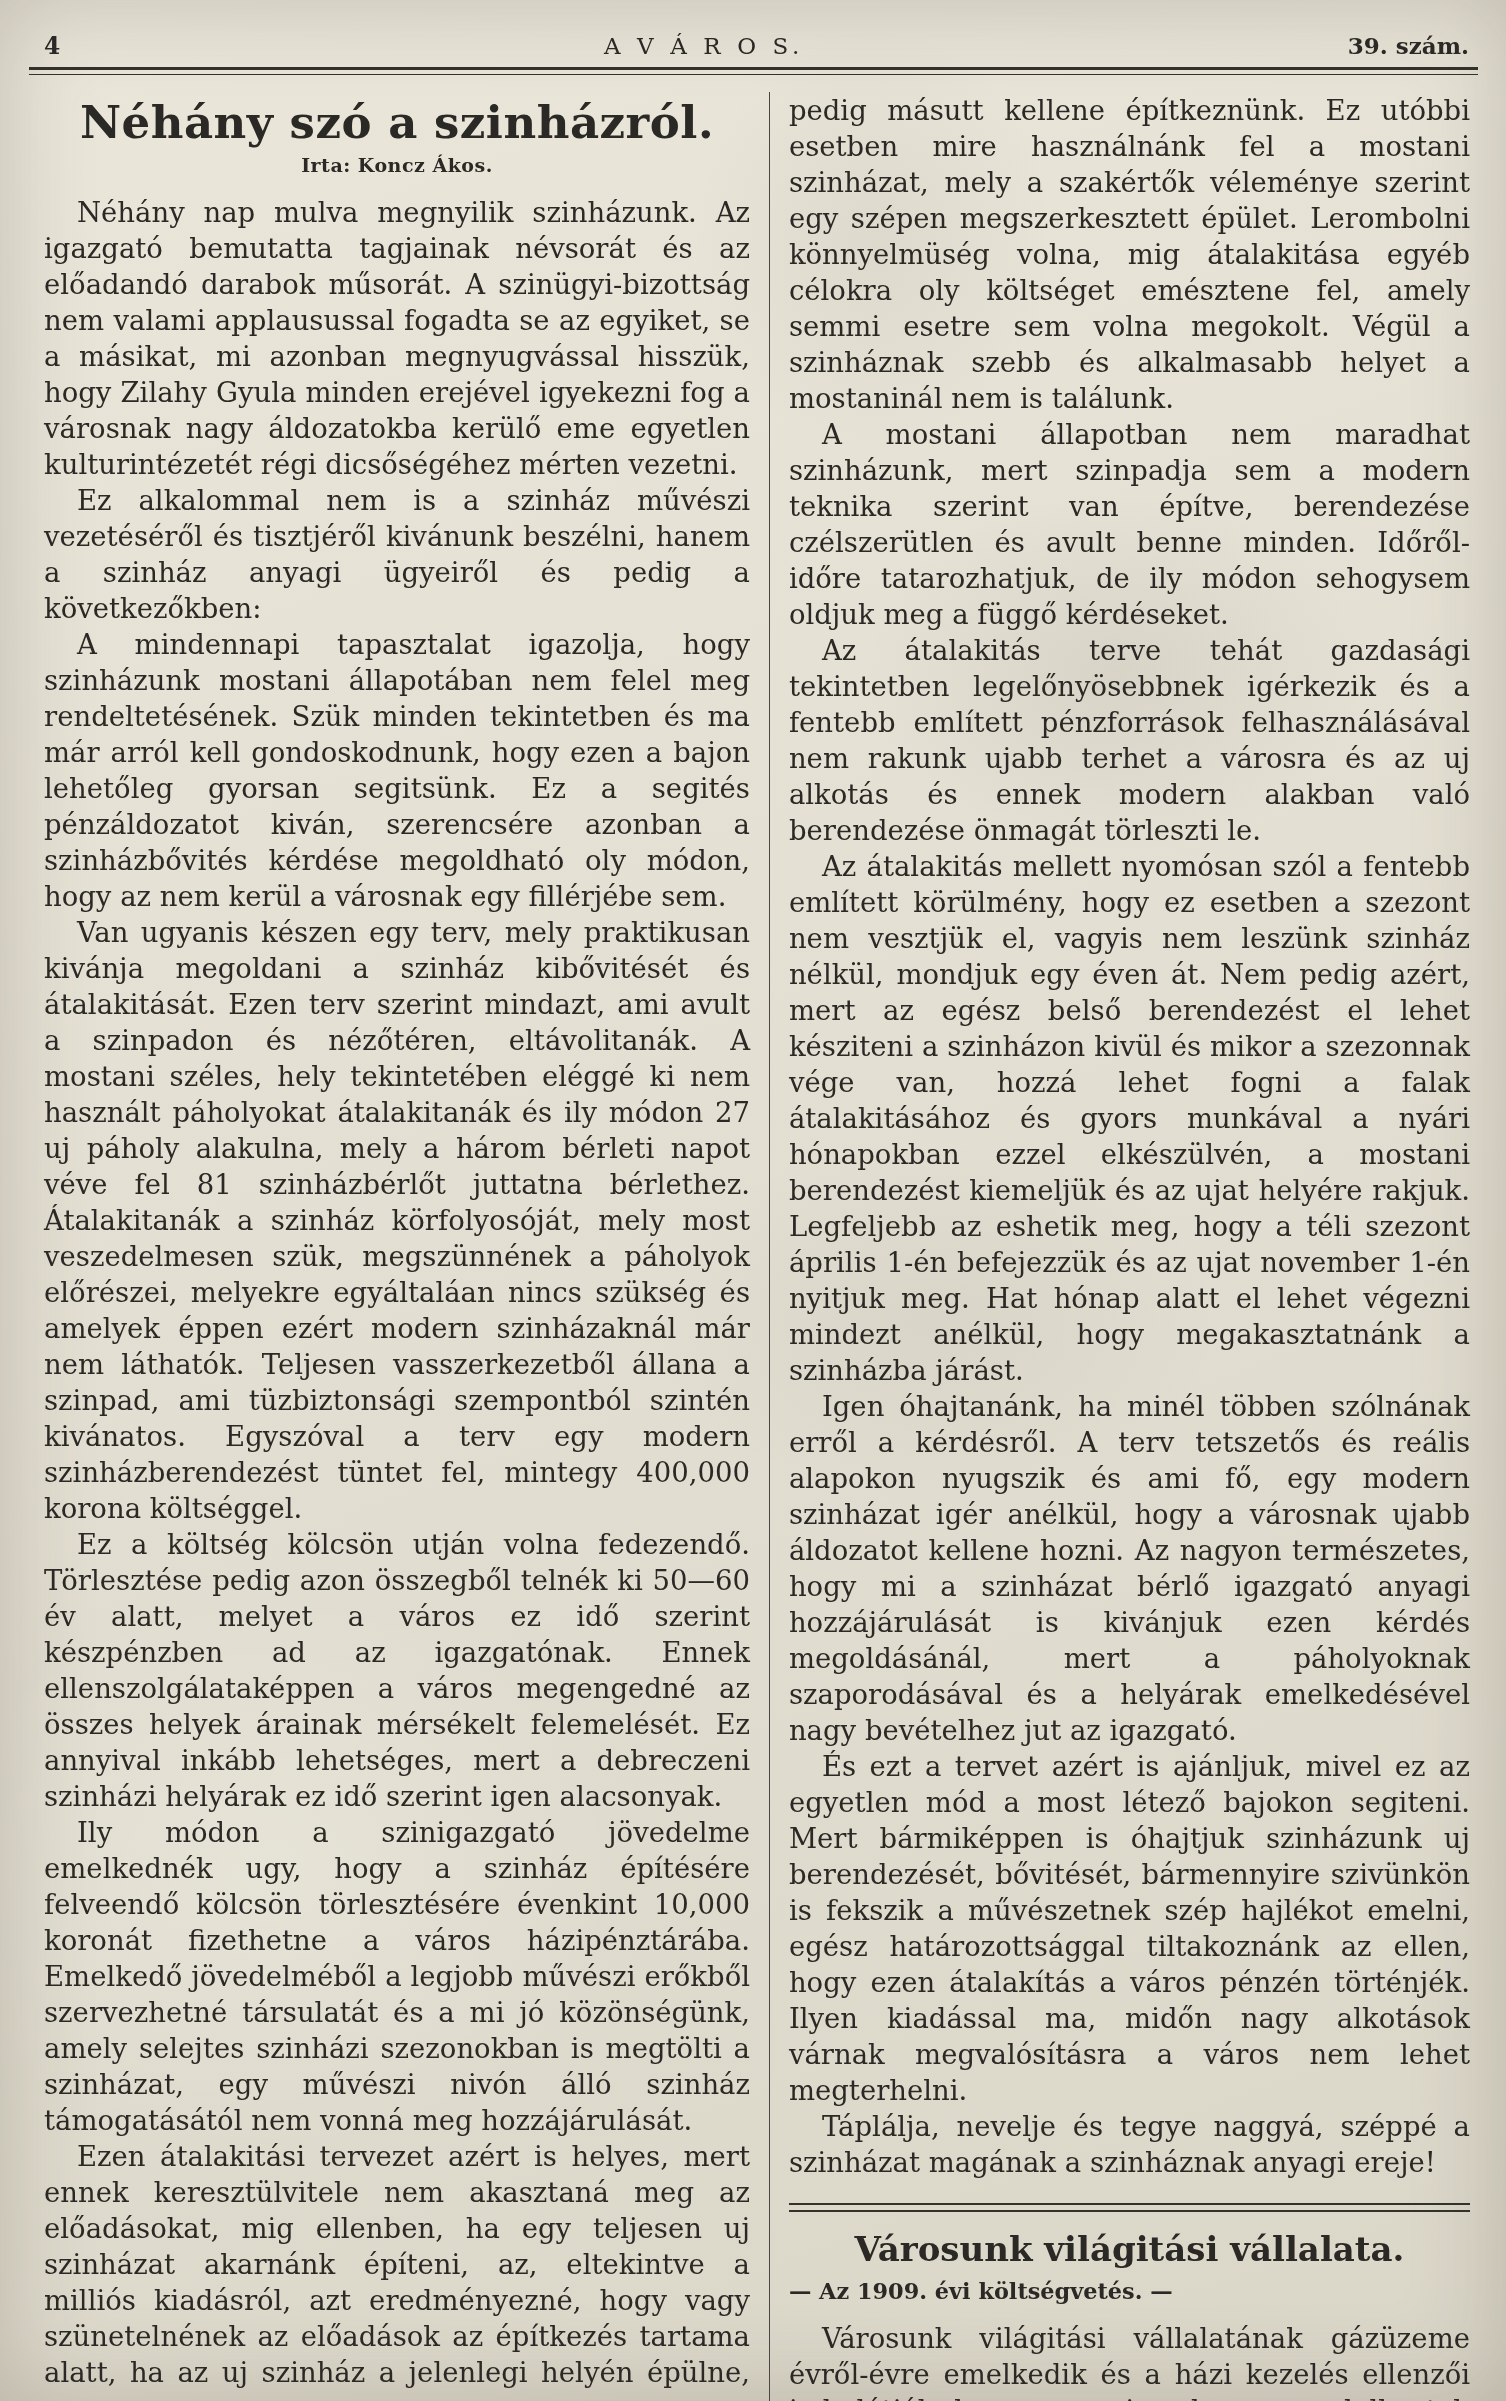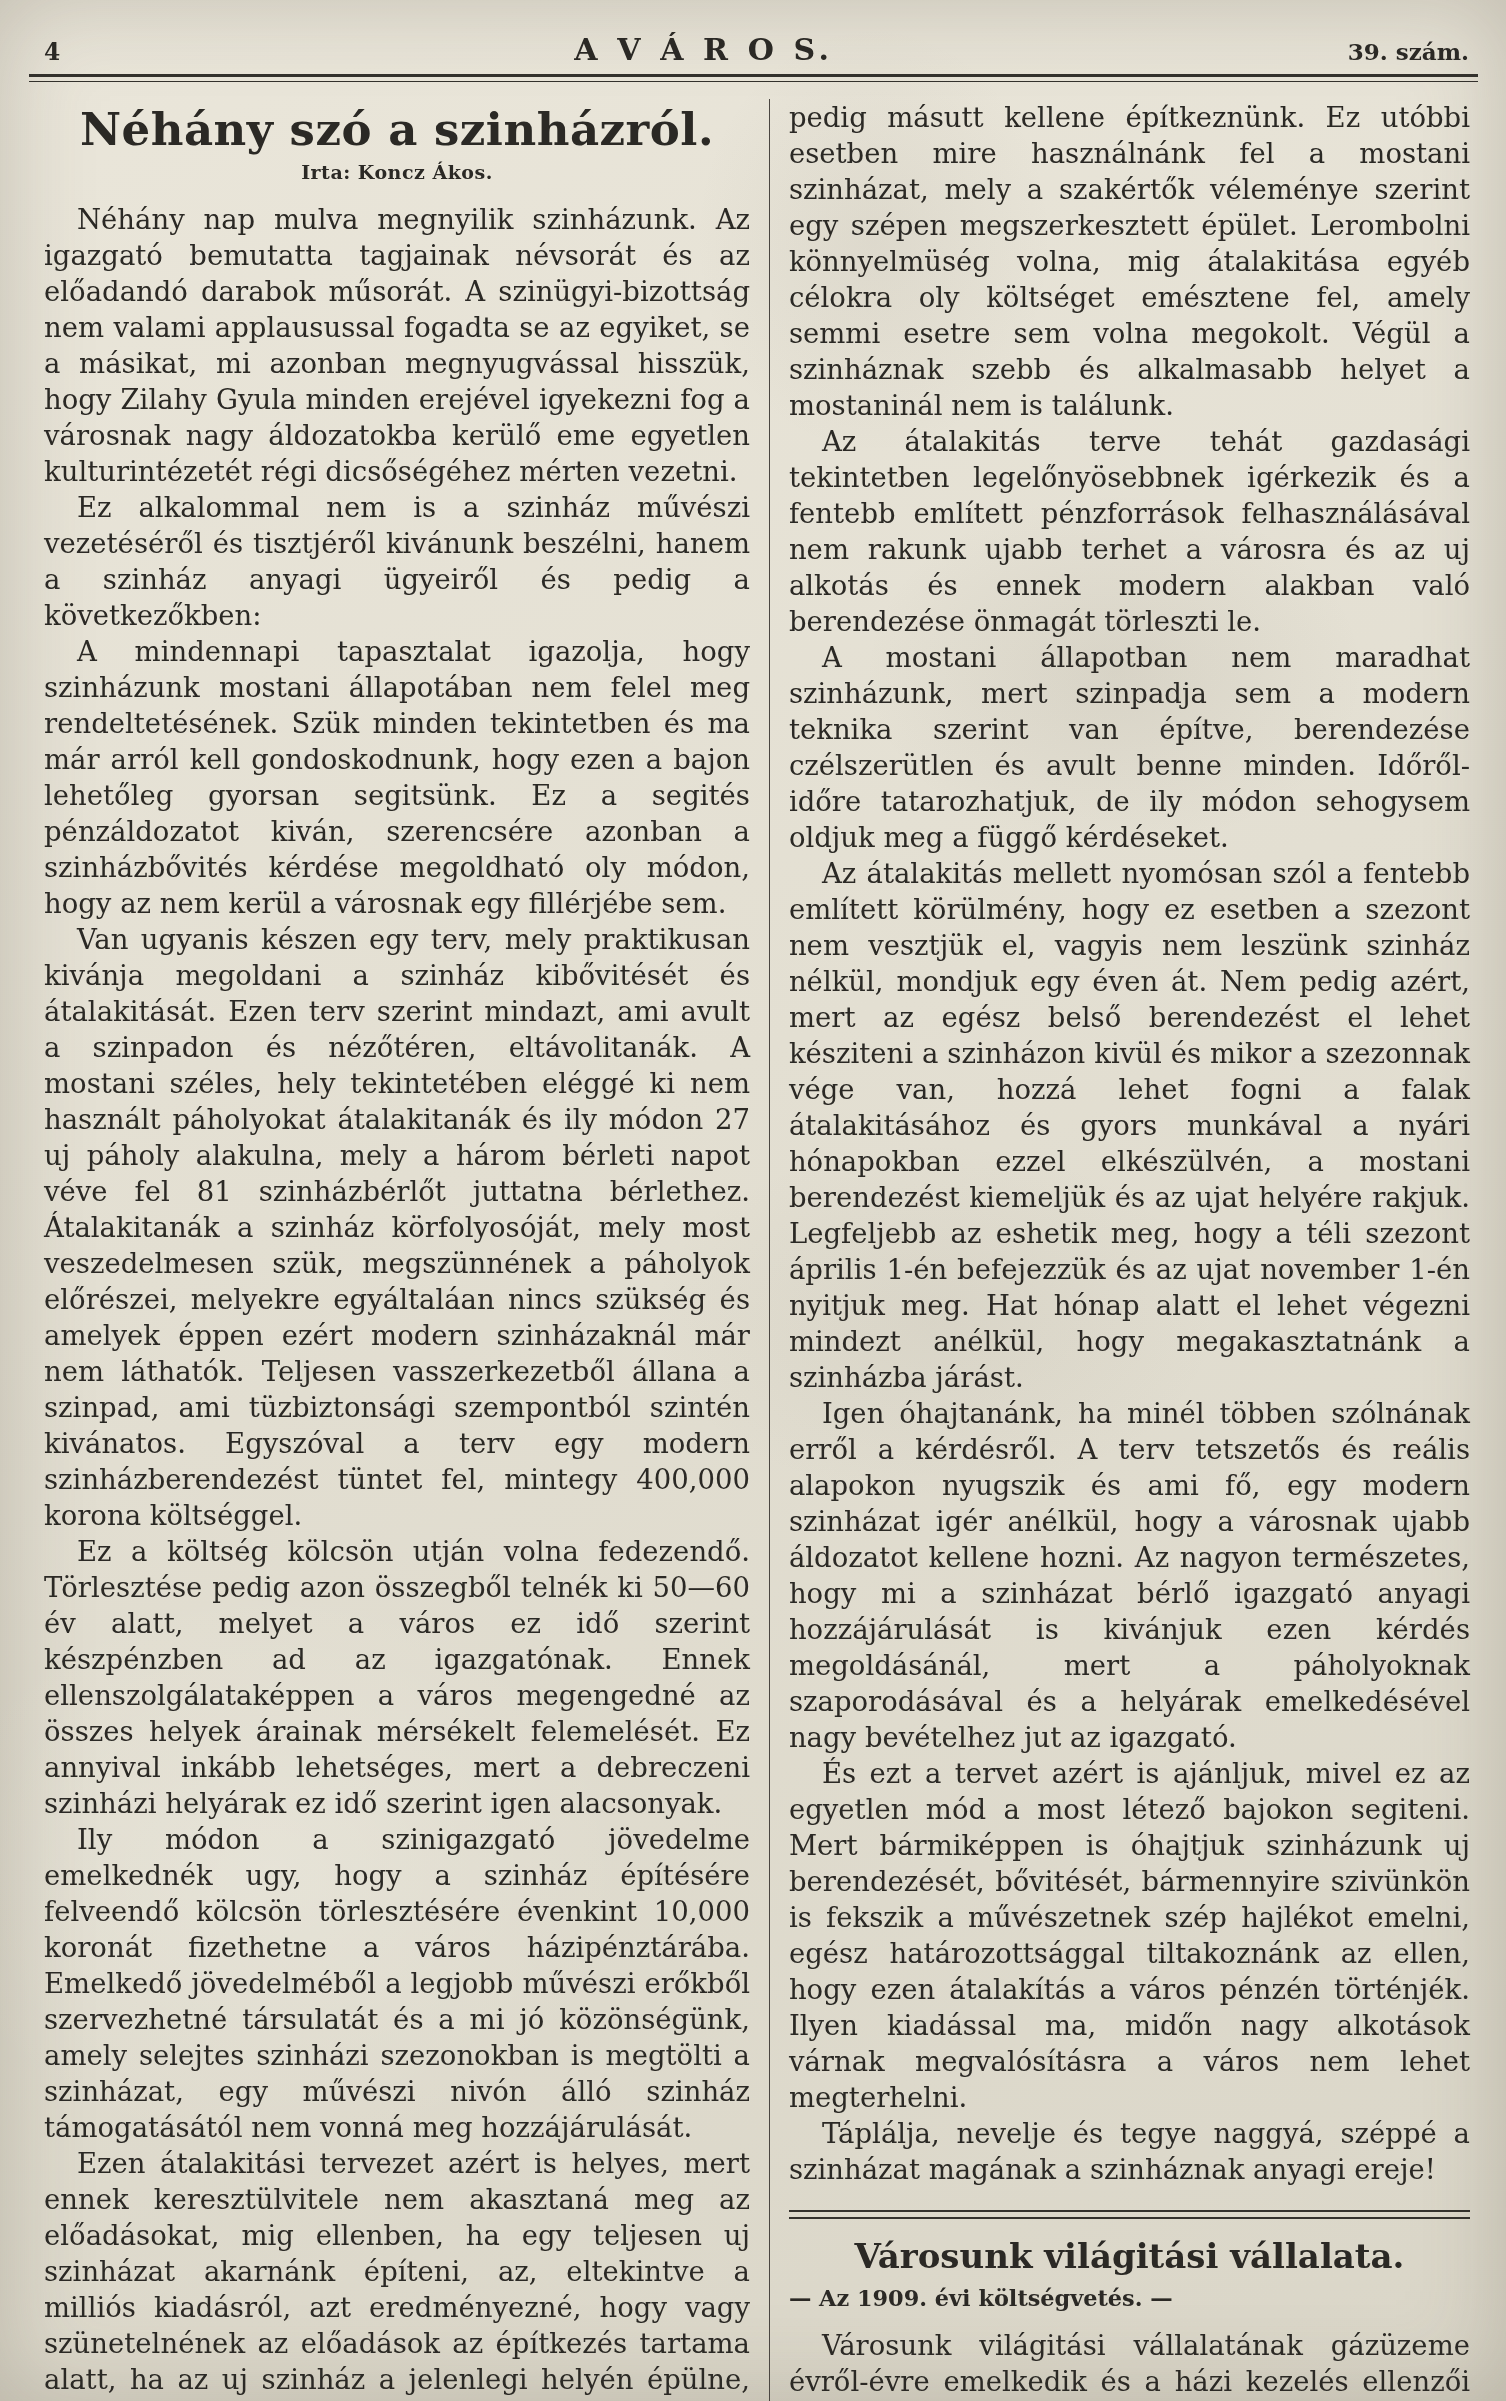--- a/index.html
+++ b/index.html
@@ -24,21 +24,21 @@
   }
 
   
   .header {
     display: flex;
     justify-content: space-between;
     align-items: baseline;
     padding: 32px 37px 5.1px 44px;
   }
   .pageno  { font-size: 23.4px; font-weight: 600; }
-  .masthead{ font-size: 30px; font-weight: 700; letter-spacing: 4.6px; }
+  .masthead{ font-size: 23px; font-weight: 400; letter-spacing: 4.6px; }
   .issue   { font-size: 23px; font-weight: 600; }
 
   .header-rule {
     margin: 2px 28.5px 0 28.5px;
     height: 3.6px;
     border-top: 3.1px solid #33312c;
     border-bottom: 1px solid #33312c;
   }
 
   
@@ -120,22 +120,22 @@
       <p>Van ugyanis készen egy terv, mely praktikusan kivánja megoldani a szinház kibővitését és átalakitását. Ezen terv szerint mindazt, ami avult a szinpadon és nézőtéren, eltávolitanák. A mostani széles, hely tekintetében eléggé ki nem használt páholyokat átalakitanák és ily módon 27 uj páholy alakulna, mely a három bérleti napot véve fel 81 szinházbérlőt juttatna bérlethez. Átalakitanák a szinház körfolyosóját, mely most veszedelmesen szük, megszünnének a páholyok előrészei, melyekre egyáltaláan nincs szükség és amelyek éppen ezért modern szinházaknál már nem láthatók. Teljesen vasszerkezetből állana a szinpad, ami tüzbiztonsági szempontból szintén kivánatos. Egyszóval a terv egy modern szinházberendezést tüntet fel, mintegy 400,000 korona költséggel.</p>
       <p>Ez a költség kölcsön utján volna fedezendő. Törlesztése pedig azon összegből telnék ki 50—60 év alatt, melyet a város ez idő szerint készpénzben ad az igazgatónak. Ennek ellenszolgálataképpen a város megengedné az összes helyek árainak mérsékelt felemelését. Ez annyival inkább lehetséges, mert a debreczeni szinházi helyárak ez idő szerint igen alacsonyak.</p>
       <p>Ily módon a szinigazgató jövedelme emelkednék ugy, hogy a szinház építésére felveendő kölcsön törlesztésére évenkint 10,000 koronát fizethetne a város házipénztárába. Emelkedő jövedelméből a legjobb művészi erőkből szervezhetné társulatát és a mi jó közönségünk, amely selejtes szinházi szezonokban is megtölti a szinházat, egy művészi nivón álló szinház támogatásától nem vonná meg hozzájárulását.</p>
       <p>Ezen átalakitási tervezet azért is helyes, mert ennek keresztülvitele nem akasztaná meg az előadásokat, mig ellenben, ha egy teljesen uj szinházat akarnánk építeni, az, eltekintve a milliós kiadásról, azt eredményezné, hogy vagy szünetelnének az előadások az építkezés tartama alatt, ha az uj szinház a jelenlegi helyén épülne, vagy</p>
     </div>
 
     <div class="divider"></div>
 
     <div class="col col-right">
       <p class="no-indent">pedig másutt kellene építkeznünk. Ez utóbbi esetben mire használnánk fel a mostani szinházat, mely a szakértők véleménye szerint egy szépen megszerkesztett épület. Lerombolni könnyelmüség volna, mig átalakitása egyéb célokra oly költséget emésztene fel, amely semmi esetre sem volna megokolt. Végül a szinháznak szebb és alkalmasabb helyet a mostaninál nem is találunk.</p>
+      <p>A mostani állapotban nem maradhat szinházunk, mert szinpadja sem a modern teknika szerint van építve, berendezése czélszerütlen és avult benne minden. Időről-időre tatarozhatjuk, de ily módon sehogysem oldjuk meg a függő kérdéseket.</p>
       <p>Az átalakitás terve tehát gazdasági tekintetben legelőnyösebbnek igérkezik és a fentebb említett pénzforrások felhasználásával nem rakunk ujabb terhet a városra és az uj alkotás és ennek modern alakban való berendezése önmagát törleszti le.</p>
-      <p>A mostani állapotban nem maradhat szinházunk, mert szinpadja sem a modern teknika szerint van építve, berendezése czélszerütlen és avult benne minden. Időről-időre tatarozhatjuk, de ily módon sehogysem oldjuk meg a függő kérdéseket.</p>
       <p>Az átalakitás mellett nyomósan szól a fentebb említett körülmény, hogy ez esetben a szezont nem vesztjük el, vagyis nem leszünk szinház nélkül, mondjuk egy éven át. Nem pedig azért, mert az egész belső berendezést el lehet késziteni a szinházon kivül és mikor a szezonnak vége van, hozzá lehet fogni a falak átalakitásához és gyors munkával a nyári hónapokban ezzel elkészülvén, a mostani berendezést kiemeljük és az ujat helyére rakjuk. Legfeljebb az eshetik meg, hogy a téli szezont április 1-én befejezzük és az ujat november 1-én nyitjuk meg. Hat hónap alatt el lehet végezni mindezt anélkül, hogy megakasztatnánk a szinházba járást.</p>
       <p>Igen óhajtanánk, ha minél többen szólnának erről a kérdésről. A terv tetszetős és reális alapokon nyugszik és ami fő, egy modern szinházat igér anélkül, hogy a városnak ujabb áldozatot kellene hozni. Az nagyon természetes, hogy mi a szinházat bérlő igazgató anyagi hozzájárulását is kivánjuk ezen kérdés megoldásánál, mert a páholyoknak szaporodásával és a helyárak emelkedésével nagy bevételhez jut az igazgató.</p>
       <p>És ezt a tervet azért is ajánljuk, mivel ez az egyetlen mód a most létező bajokon segiteni. Mert bármiképpen is óhajtjuk szinházunk uj berendezését, bővitését, bármennyire szivünkön is fekszik a művészetnek szép hajlékot emelni, egész határozottsággal tiltakoznánk az ellen, hogy ezen átalakítás a város pénzén történjék. Ilyen kiadással ma, midőn nagy alkotások várnak megvalósításra a város nem lehet megterhelni.</p>
       <p>Táplálja, nevelje és tegye naggyá, széppé a szinházat magának a szinháznak anyagi ereje!</p>
 
       <div class="section-divider"></div>
 
       <h2 class="article2-title">Városunk világitási vállalata.</h2>
       <div class="subtitle">— Az 1909. évi költségvetés. —</div>
 

